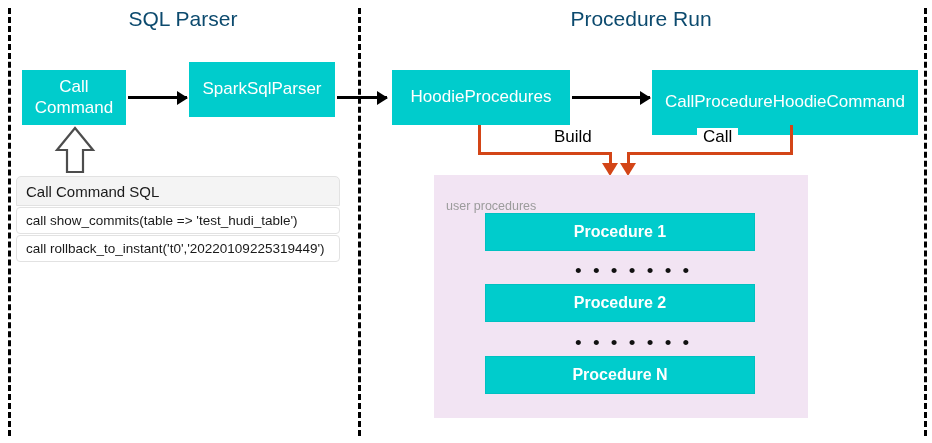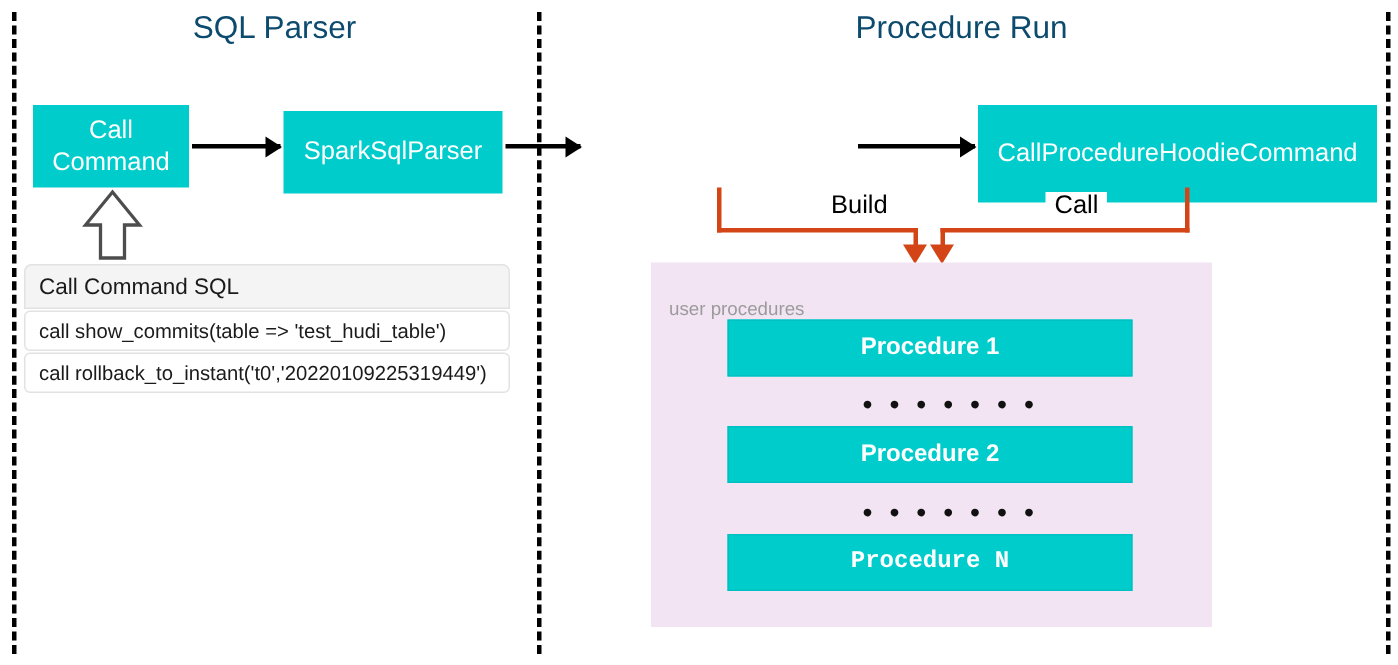--- a/index.html
+++ b/index.html
@@ -154,36 +154,37 @@
   <div class="vdash" style="left:924px;"></div>
 
   <div class="section-title" style="left:83px; top:8px; width:200px;">SQL Parser</div>
   <div class="section-title" style="left:541px; top:8px; width:200px;">Procedure Run</div>
 
   <div class="tealbox" style="left:22px; top:70px; width:104px; height:55px;">Call
 Command</div>
 
   <div class="harrow" style="left:128px; top:96px; width:59px;"></div>
 
-  <div class="tealbox" style="left:189px; top:74px; width:146px; height:55px;text-align:center;">SparkSqlParser</div>
+  <div class="tealbox" style="left:189px; top:62px; width:146px; height:55px;text-align:center;">SparkSqlParser</div>
 
   <div class="harrow" style="left:337px; top:96px; width:50px;"></div>
 
   <div class="hollow-arrow" style="left:54px; top:126px; width:42px; height:48px;">
     <svg width="42" height="48" viewBox="0 0 42 48">
       <polygon points="21,2 39,24 29,24 29,46 13,46 13,24 3,24" fill="#ffffff" stroke="#4d4d4d" stroke-width="2.2" stroke-linejoin="miter"></polygon>
     </svg>
   </div>
 
   <div class="sqlbox" style="left:16px; top:176px; width:324px;">
     <div class="sqlrow header" style="height:30px;">Call Command SQL</div>
     <div class="sqlrow" style="height:27px; margin-top:1px;">call show_commits(table =&gt; 'test_hudi_table')</div>
     <div class="sqlrow" style="height:27px; margin-top:1px;">call rollback_to_instant('t0','20220109225319449')</div>
   </div>
 
+  <div class="tealbox" style="left:392px; top:70px; width:178px; height:55px;">HoodieProcedures</div>
 
   <div class="harrow" style="left:572px; top:96px; width:78px;"></div>
 
   <div class="tealbox" style="left:652px; top:70px; width:266px; height:65px;">CallProcedureHoodieCommand</div>
 
   <div class="oline-v" style="left:478px; top:125px; height:30px;"></div>
   <div class="oline-h" style="left:478px; top:152px; width:134px;"></div>
   <div class="oline-v" style="left:609px; top:152px; height:12px;"></div>
   <div class="oarrow-head" style="left:602px; top:163px;"></div>
   <div class="olabel" style="left:548px; top:128px;text-align:center;">Build</div>
@@ -199,15 +200,15 @@
   <div class="panel-caption" style="left:446px; top:199px;text-align:center;">user procedures</div>
 
   <div class="tealbox proc" style="left:485px; top:213px; width:270px; height:38px;">Procedure 1</div>
 
   <div class="dots" style="left:575px; top:261px;">• • • • • • •</div>
 
   <div class="tealbox proc" style="left:485px; top:284px; width:270px; height:38px;">Procedure 2</div>
 
   <div class="dots" style="left:575px; top:333px;">• • • • • • •</div>
 
-  <div class="tealbox proc" style="left:485px; top:356px; width:270px; height:38px;font-family:Liberation Mono, monospace;">Procedure N</div>
+  <div class="tealbox proc" style="left:485px; top:356px; width:270px; height:38px;">Procedure N</div>
 
 </div>
 
 </body></html>

